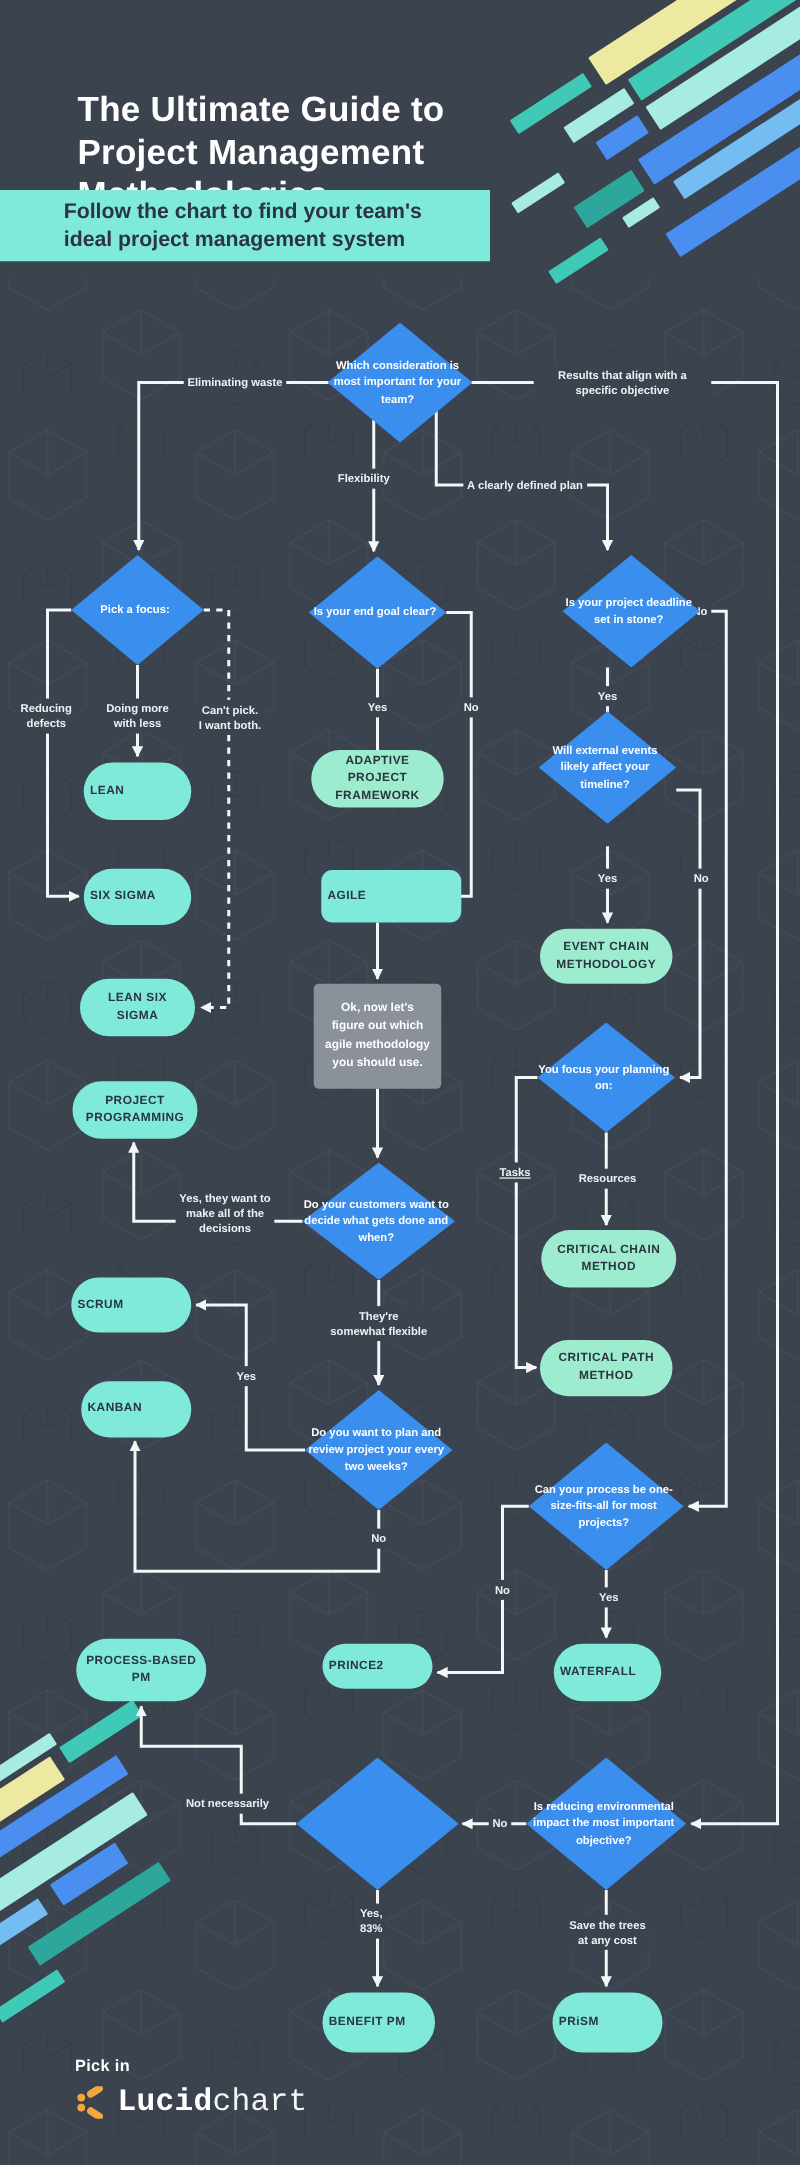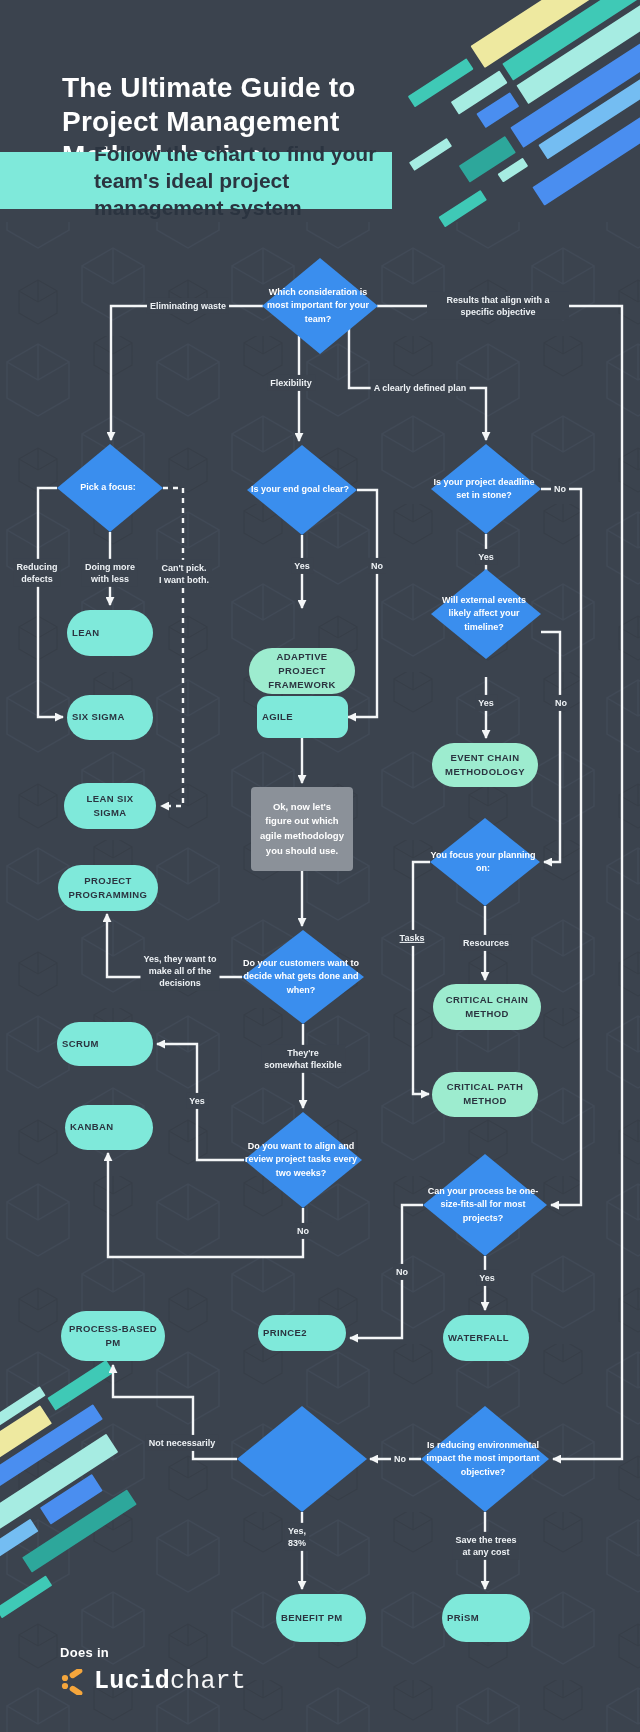--- a/index.html
+++ b/index.html
@@ -35,21 +35,21 @@
   .node.note .node-label{color:#fff;font-size:9.5px;line-height:1.55;padding:0 9px;}
   #page-title{
     position:absolute;left:62px;top:52px;width:334px;z-index:5;
     color:#fff;font-size:28px;font-weight:bold;line-height:1.22;letter-spacing:.2px;
   }
   #banner{
     position:absolute;left:0;top:152px;width:392px;height:57px;z-index:5;
     background:var(--mint);display:flex;align-items:center;
   }
   #banner .banner-text{
-    padding-left:94px;color:var(--dark);font-size:21px;font-weight:bold;line-height:1.3;width:300px;
+    padding-left:51px;color:var(--dark);font-size:17px;font-weight:bold;line-height:1.3;width:300px;
   }
   #footer{position:absolute;left:60px;top:1645px;z-index:5;color:#fff;}
   #made-in{font-size:13px;font-weight:bold;margin-bottom:7px;letter-spacing:.3px;}
   #brand-row{display:flex;align-items:center;gap:8px;font-family:Liberation Mono, monospace;}
   #brand-text{font-size:25px;letter-spacing:.2px;}
   #brand-text .b{font-weight:bold;}
   #brand-text .l{font-weight:normal;opacity:.95;}
 </style>
 </head>
 <body>
@@ -145,39 +145,39 @@
       <div class="node-label">Which consideration is most important for your team?</div>
     </div>
     <div class="node diamond" style="left: 57px; top: 444px; width: 106px; height: 88px;">
       <div class="diamond-bg"></div>
       <div class="node-label">Pick a focus:</div>
     </div>
     <div class="node diamond" style="left: 247px; top: 445px; width: 110px; height: 90px;">
       <div class="diamond-bg"></div>
       <div class="node-label">Is your end goal clear?</div>
     </div>
-    <div class="node diamond" style="left: 431px; top: 444px; width: 110px; height: 90px;">
+    <div class="node diamond" style="left: 450px; top: 444px; width: 110px; height: 90px;">
       <div class="diamond-bg"></div>
       <div class="node-label">Is your project deadline set in stone?</div>
     </div>
     <div class="node diamond" style="left: 431px; top: 569px; width: 110px; height: 90px;">
       <div class="diamond-bg"></div>
       <div class="node-label">Will external events likely affect your timeline?</div>
     </div>
     <div class="node diamond" style="left: 430px; top: 818px; width: 110px; height: 88px;">
       <div class="diamond-bg"></div>
       <div class="node-label">You focus your planning on:</div>
     </div>
     <div class="node diamond" style="left: 242px; top: 930px; width: 122px; height: 94px;">
       <div class="diamond-bg"></div>
       <div class="node-label">Do your customers want to decide what gets done and when?</div>
     </div>
     <div class="node diamond" style="left: 244px; top: 1112px; width: 118px; height: 96px;">
       <div class="diamond-bg"></div>
-      <div class="node-label">Do you want to align and review project tasks every two weeks?</div>
+      <div class="node-label">Do you want to plan and review project your every two weeks?</div>
     </div>
     <div class="node diamond" style="left: 423px; top: 1154px; width: 124px; height: 102px;">
       <div class="diamond-bg"></div>
       <div class="node-label">Can your process be one-size-fits-all for most projects?</div>
     </div>
     <div class="node diamond" style="left: 237px; top: 1406px; width: 130px; height: 106px;">
       <div class="diamond-bg"></div>
     </div>
     <div class="node diamond" style="left: 421px; top: 1406px; width: 128px; height: 106px;">
       <div class="diamond-bg"></div>
@@ -188,24 +188,24 @@
     </div>
     <div class="node pill" style="left: 67px; top: 610px; width: 86px; height: 46px;">
       <div class="node-label">LEAN</div>
     </div>
     <div class="node pill" style="left: 67px; top: 694.5px; width: 86px; height: 45px;">
       <div class="node-label">SIX SIGMA</div>
     </div>
     <div class="node pill" style="left: 64px; top: 783px; width: 92px; height: 46px;">
       <div class="node-label">LEAN SIX SIGMA</div>
     </div>
-    <div class="node pill green" style="left: 249px; top: 600px; width: 106px; height: 46px; margin-top: 48px;">
+    <div class="node pill green" style="left: 249px; top: 600px; width: 106px; height: 46px;">
       <div class="node-label">ADAPTIVE PROJECT FRAMEWORK</div>
     </div>
-    <div class="node rect" style="left: 257px; top: 696px; width: 91px; height: 42px; border-radius: 11px;">
+    <div class="node rect" style="left: 257px; top: 696px; width: 112px; height: 42px;">
       <div class="node-label">AGILE</div>
     </div>
     <div class="node pill" style="left: 58px; top: 865px; width: 100px; height: 46px;">
       <div class="node-label">PROJECT PROGRAMMING</div>
     </div>
     <div class="node pill green" style="left: 432px; top: 743px; width: 106px; height: 44px;">
       <div class="node-label">EVENT CHAIN METHODOLOGY</div>
     </div>
     <div class="node pill green" style="left: 433px; top: 984px; width: 108px; height: 46px;">
       <div class="node-label">CRITICAL CHAIN METHOD</div>
@@ -221,21 +221,21 @@
     </div>
     <div class="node pill" style="left: 61px; top: 1311px; width: 104px; height: 50px;">
       <div class="node-label">PROCESS-BASED PM</div>
     </div>
     <div class="node pill" style="left: 258px; top: 1315px; width: 88px; height: 36px;">
       <div class="node-label">PRINCE2</div>
     </div>
     <div class="node pill" style="left: 443px; top: 1315px; width: 86px; height: 46px;">
       <div class="node-label">WATERFALL</div>
     </div>
-    <div class="node pill" style="left: 276px; top: 1594px; width: 90px; height: 48px;">
+    <div class="node pill" style="left: 258px; top: 1594px; width: 90px; height: 48px;">
       <div class="node-label">BENEFIT PM</div>
     </div>
     <div class="node pill" style="left: 442px; top: 1594px; width: 88px; height: 48px;">
       <div class="node-label">PRiSM</div>
     </div>
   </div>
 <div id="labels">
     <div class="edge-label" style="left: 188px; top: 306px;">Eliminating waste</div>
     <div class="edge-label" style="left: 498px; top: 306px;">Results that align with a specific objective</div>
     <div class="edge-label" style="left: 291px; top: 383px;">Flexibility</div>
@@ -265,21 +265,21 @@
     <div class="edge-label" style="left: 487px; top: 1278px;">Yes</div>
     <div class="edge-label" style="left: 182px; top: 1443px;">Not necessarily</div>
     <div class="edge-label" style="left: 400px; top: 1459px;">No</div>
     <div class="edge-label" style="left: 297px; top: 1537px;">Yes,
 83%</div>
     <div class="edge-label" style="left: 486px; top: 1546px;">Save the trees
 at any cost</div>
   </div>
 
 <div id="footer">
-  <div id="made-in">Does in</div>
+  <div id="made-in">Pick in</div>
   <div id="brand-row">
     <svg width="26" height="26" viewBox="0 0 26 26">
       <g fill="#f5a63c">
         <rect x="9" y="1" width="14" height="6" rx="3" transform="rotate(-33 16 4)"></rect>
         <circle cx="5" cy="9" r="3.1"></circle>
         <circle cx="5" cy="17" r="3.1"></circle>
         <rect x="9" y="19" width="14" height="6" rx="3" transform="rotate(33 16 22)"></rect>
       </g>
     </svg>
     <div id="brand-text">

